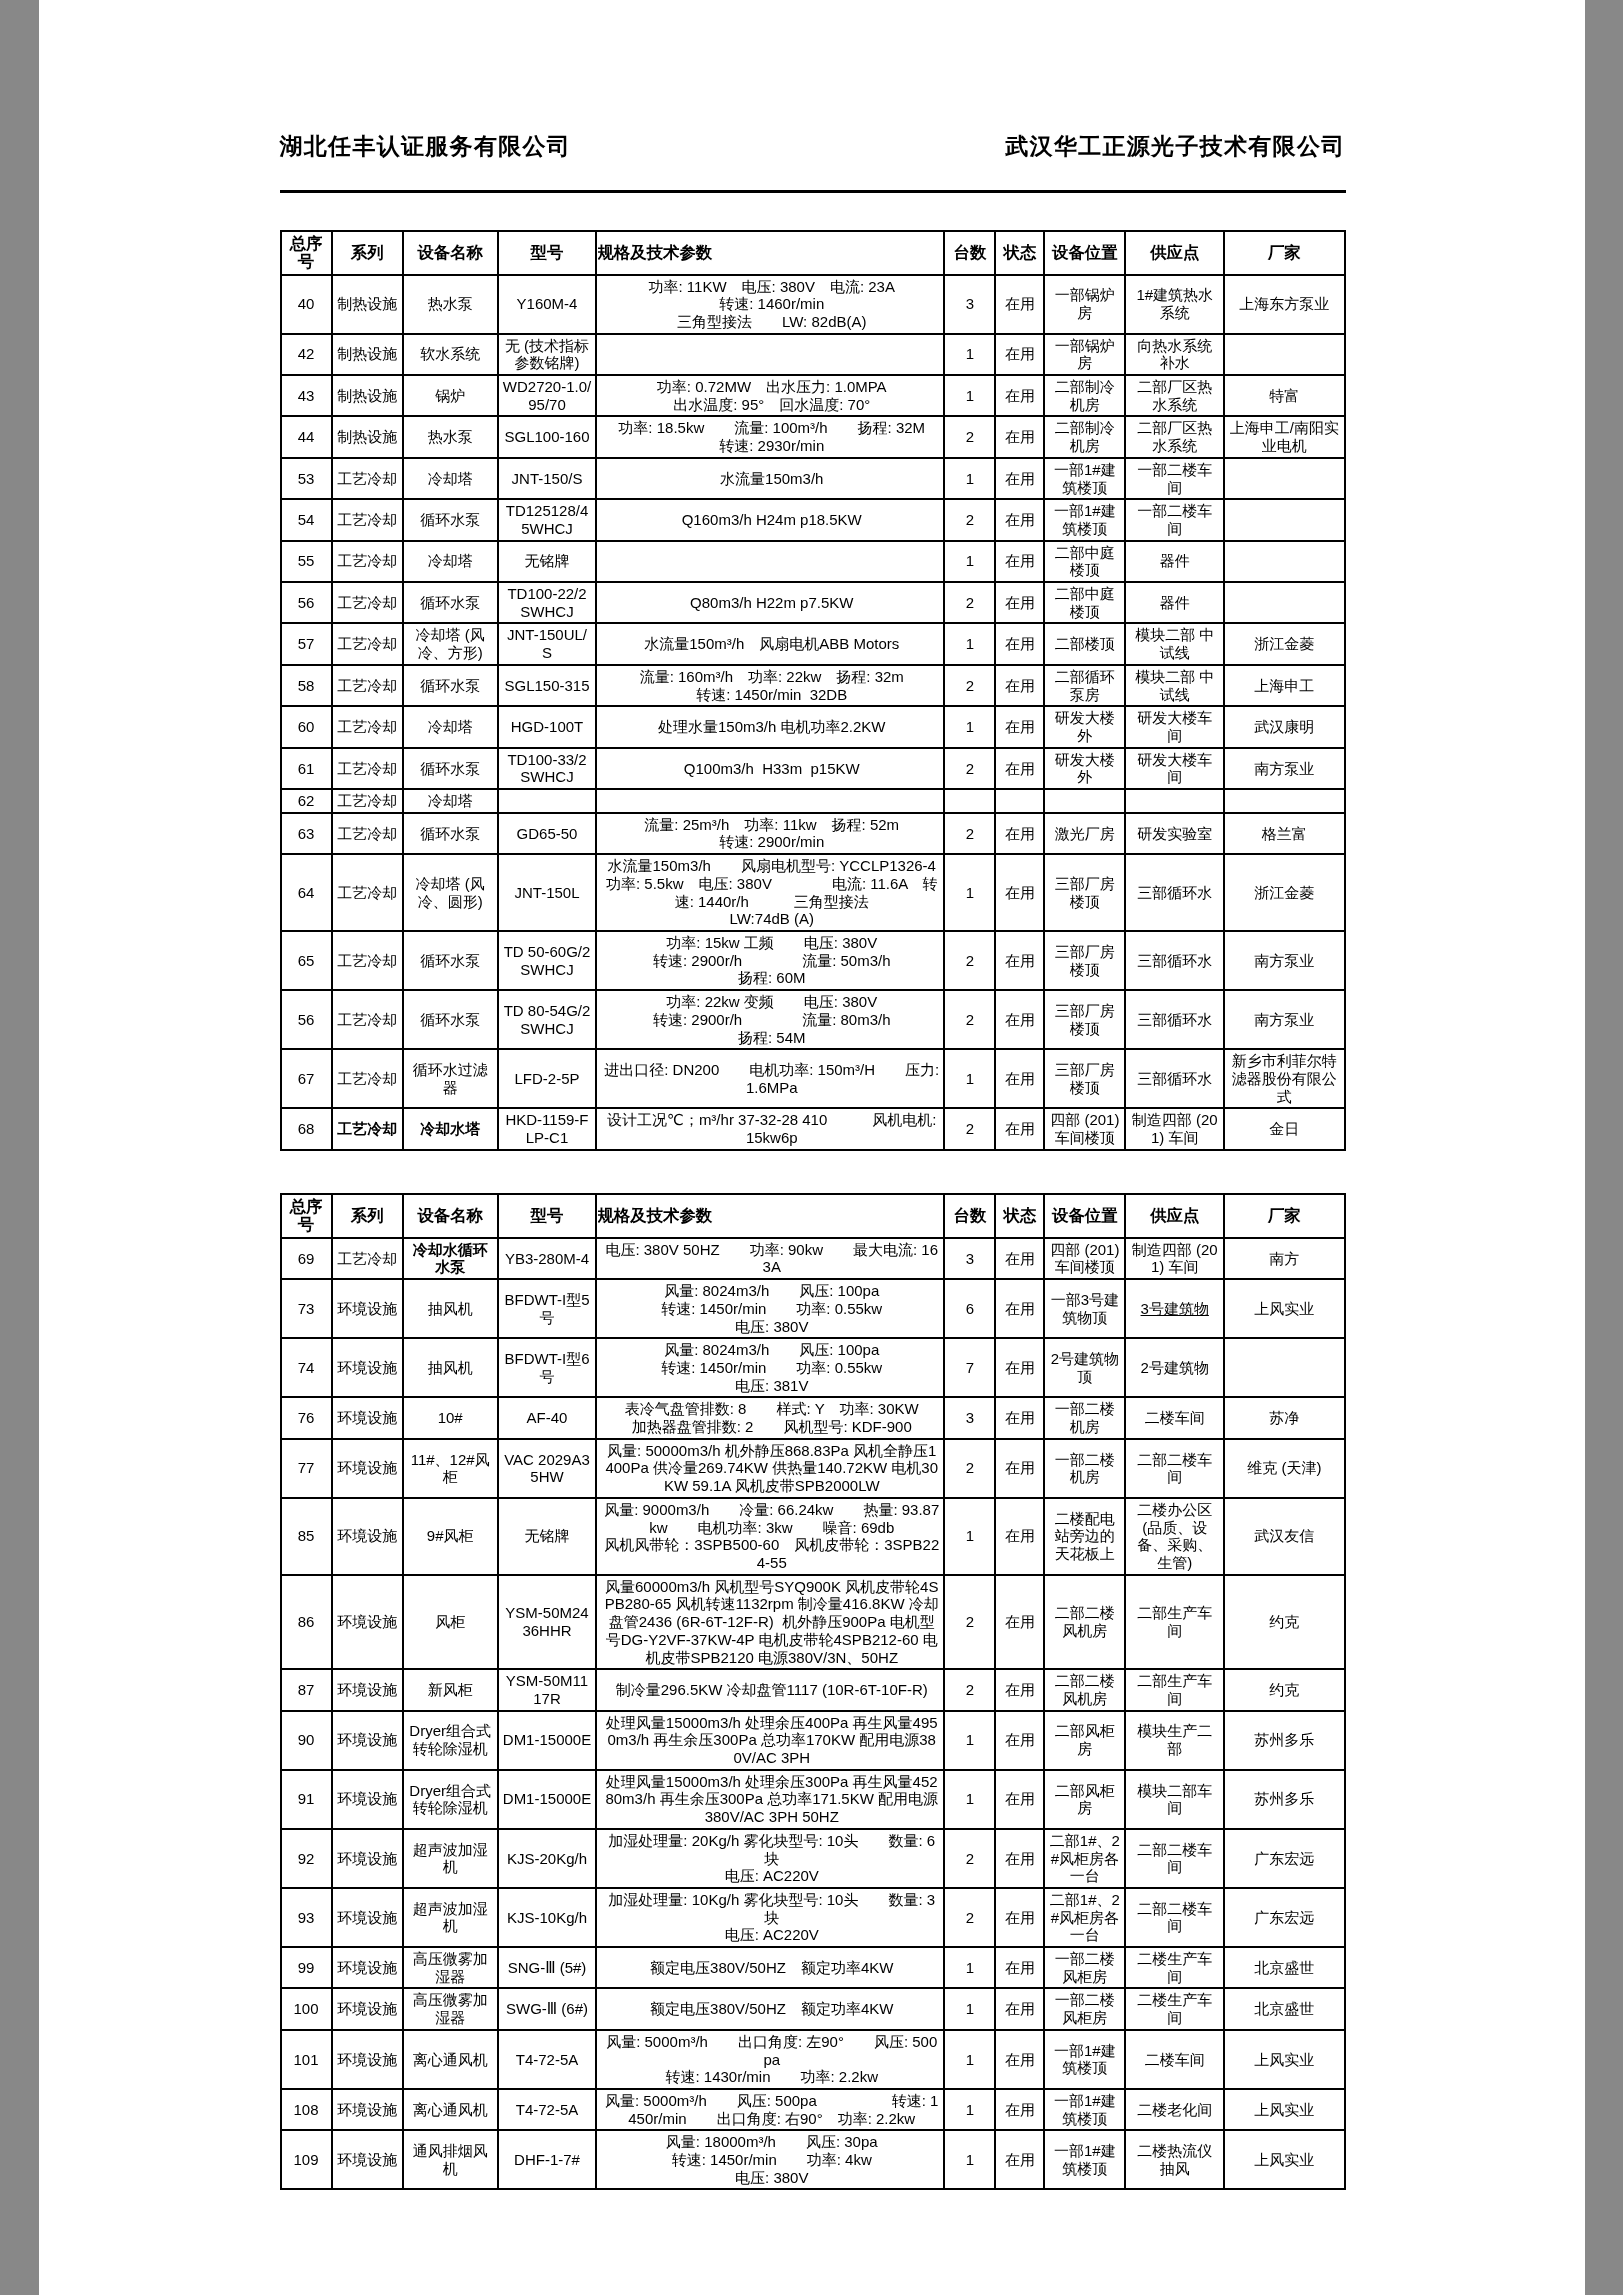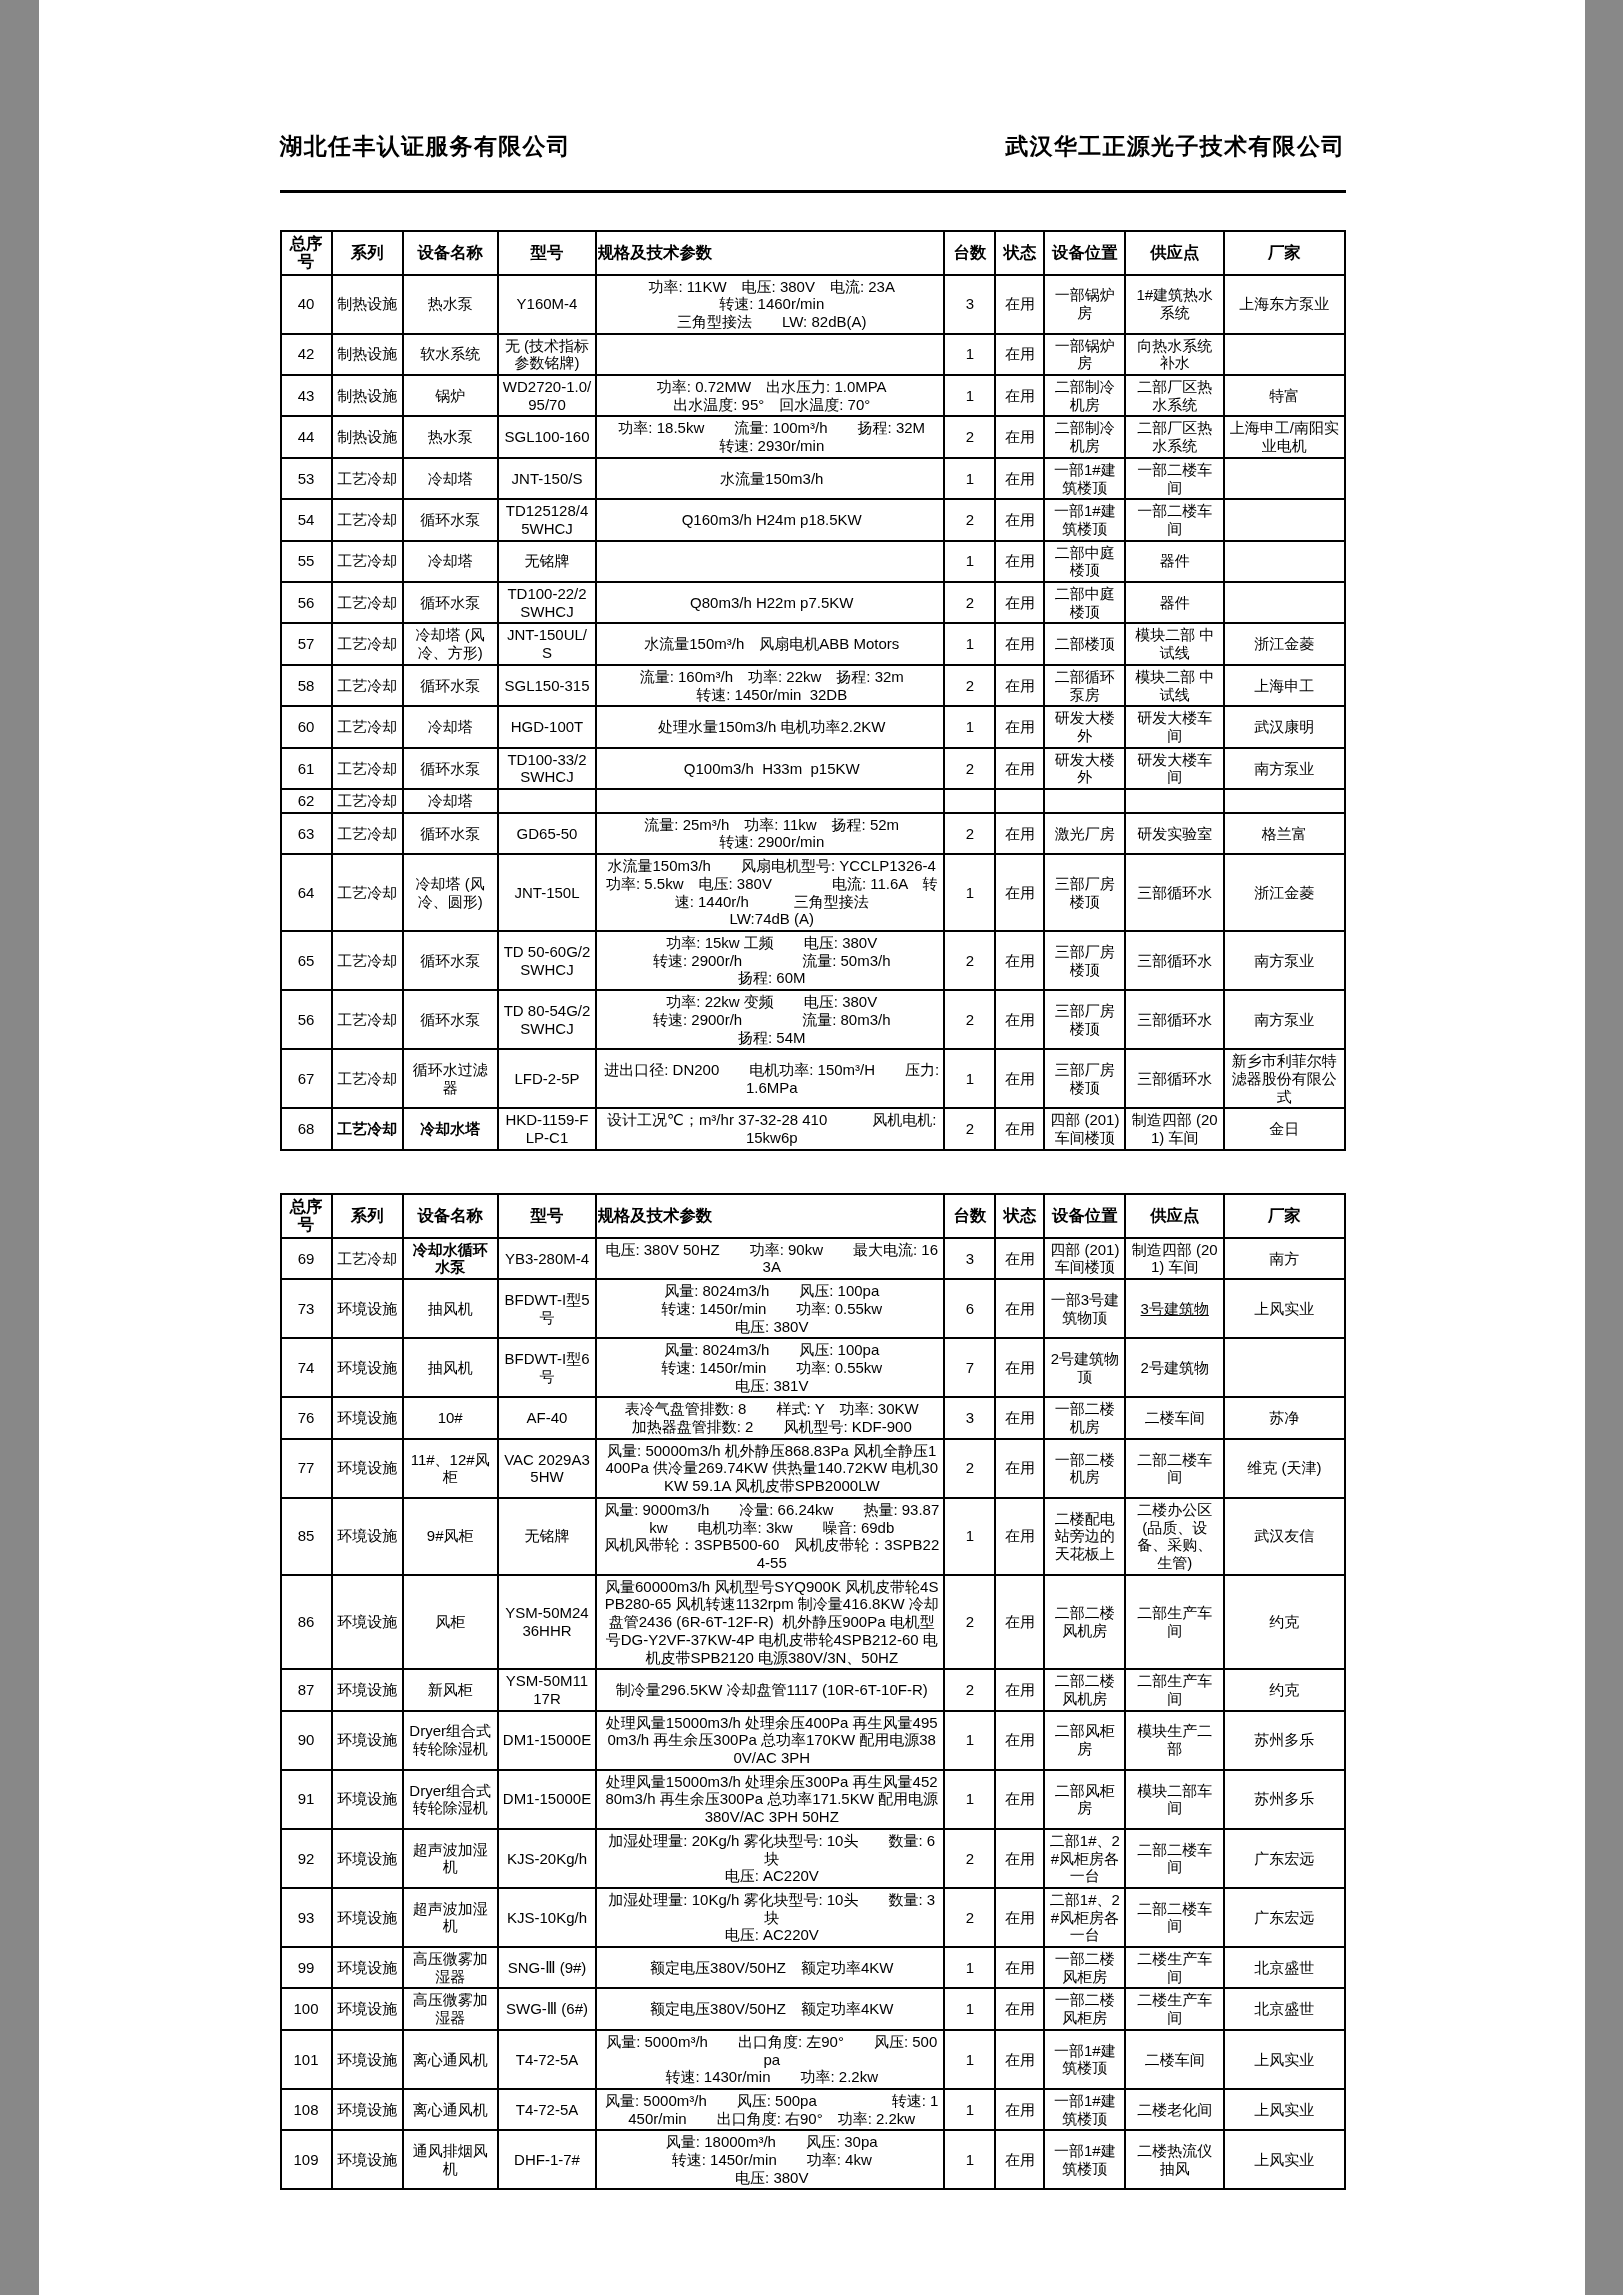--- a/index.html
+++ b/index.html
@@ -485,21 +485,21 @@
             <td>2</td>
             <td>在用</td>
             <td>二部1#、2#风柜房各一台</td>
             <td>二部二楼车间</td>
             <td>广东宏远</td>
           </tr>
           <tr>
             <td>99</td>
             <td>环境设施</td>
             <td>高压微雾加湿器</td>
-            <td>SNG-Ⅲ (9#)</td>
+            <td>SNG-Ⅲ (5#)</td>
             <td class="spec">额定电压380V/50HZ　额定功率4KW</td>
             <td>1</td>
             <td>在用</td>
             <td>一部二楼风柜房</td>
             <td>二楼生产车间</td>
             <td>北京盛世</td>
           </tr>
           <tr>
             <td>100</td>
             <td>环境设施</td>

